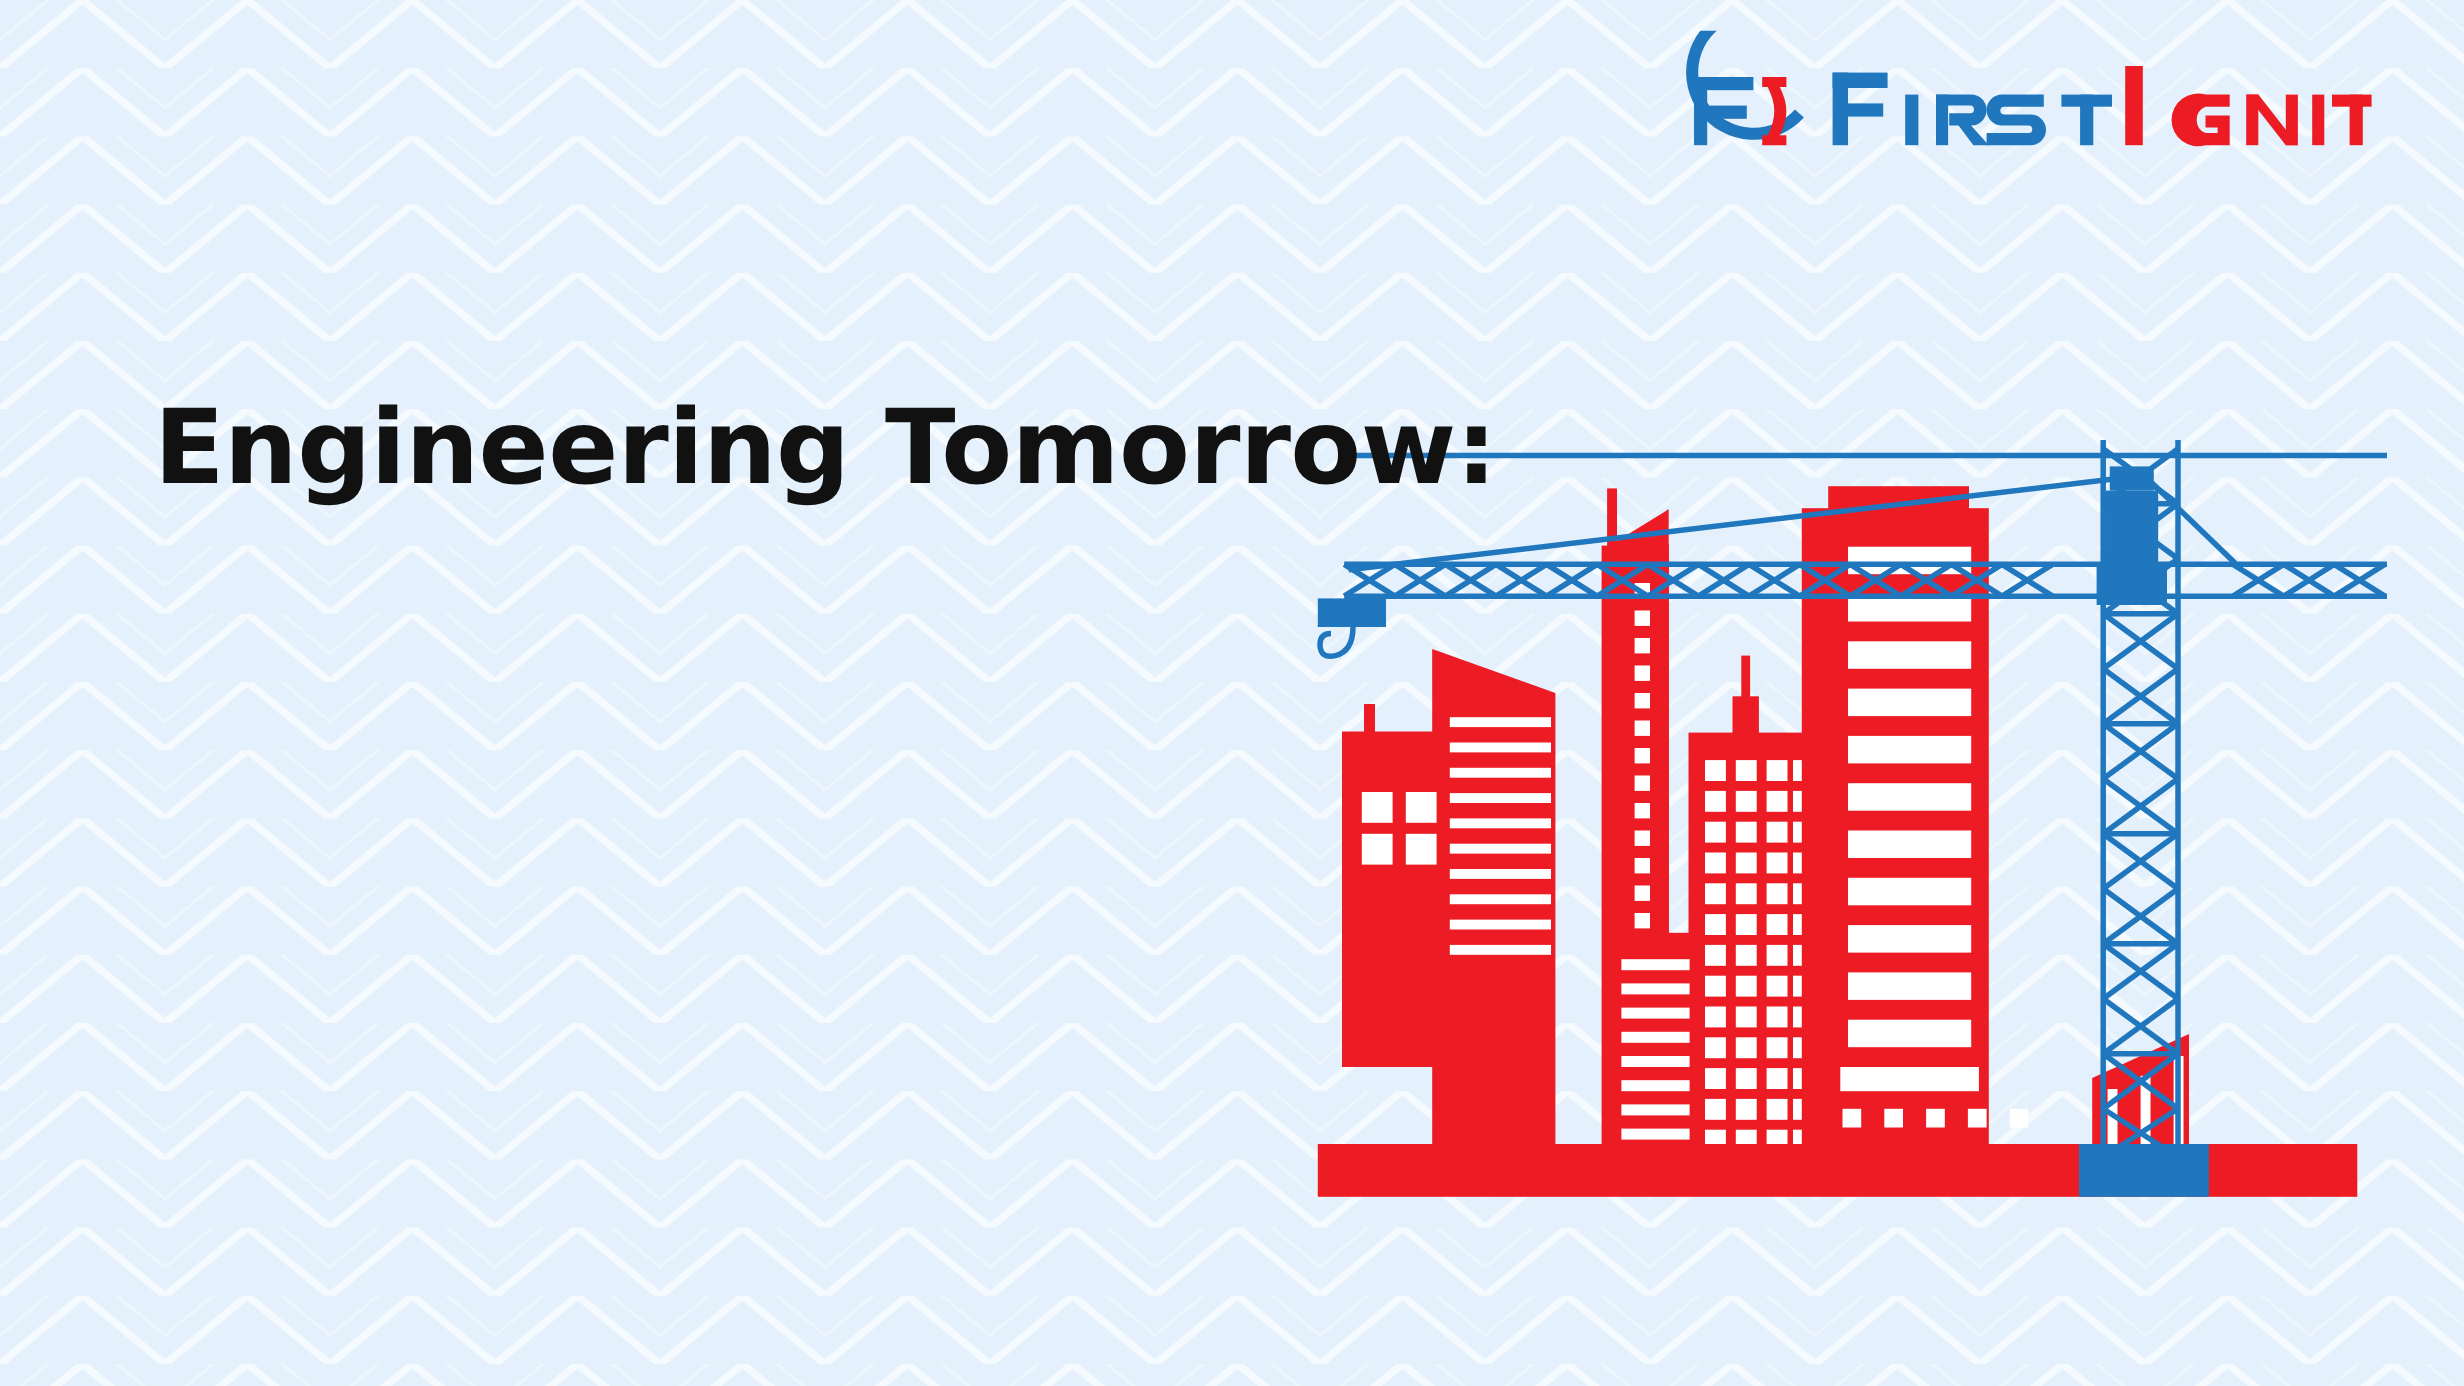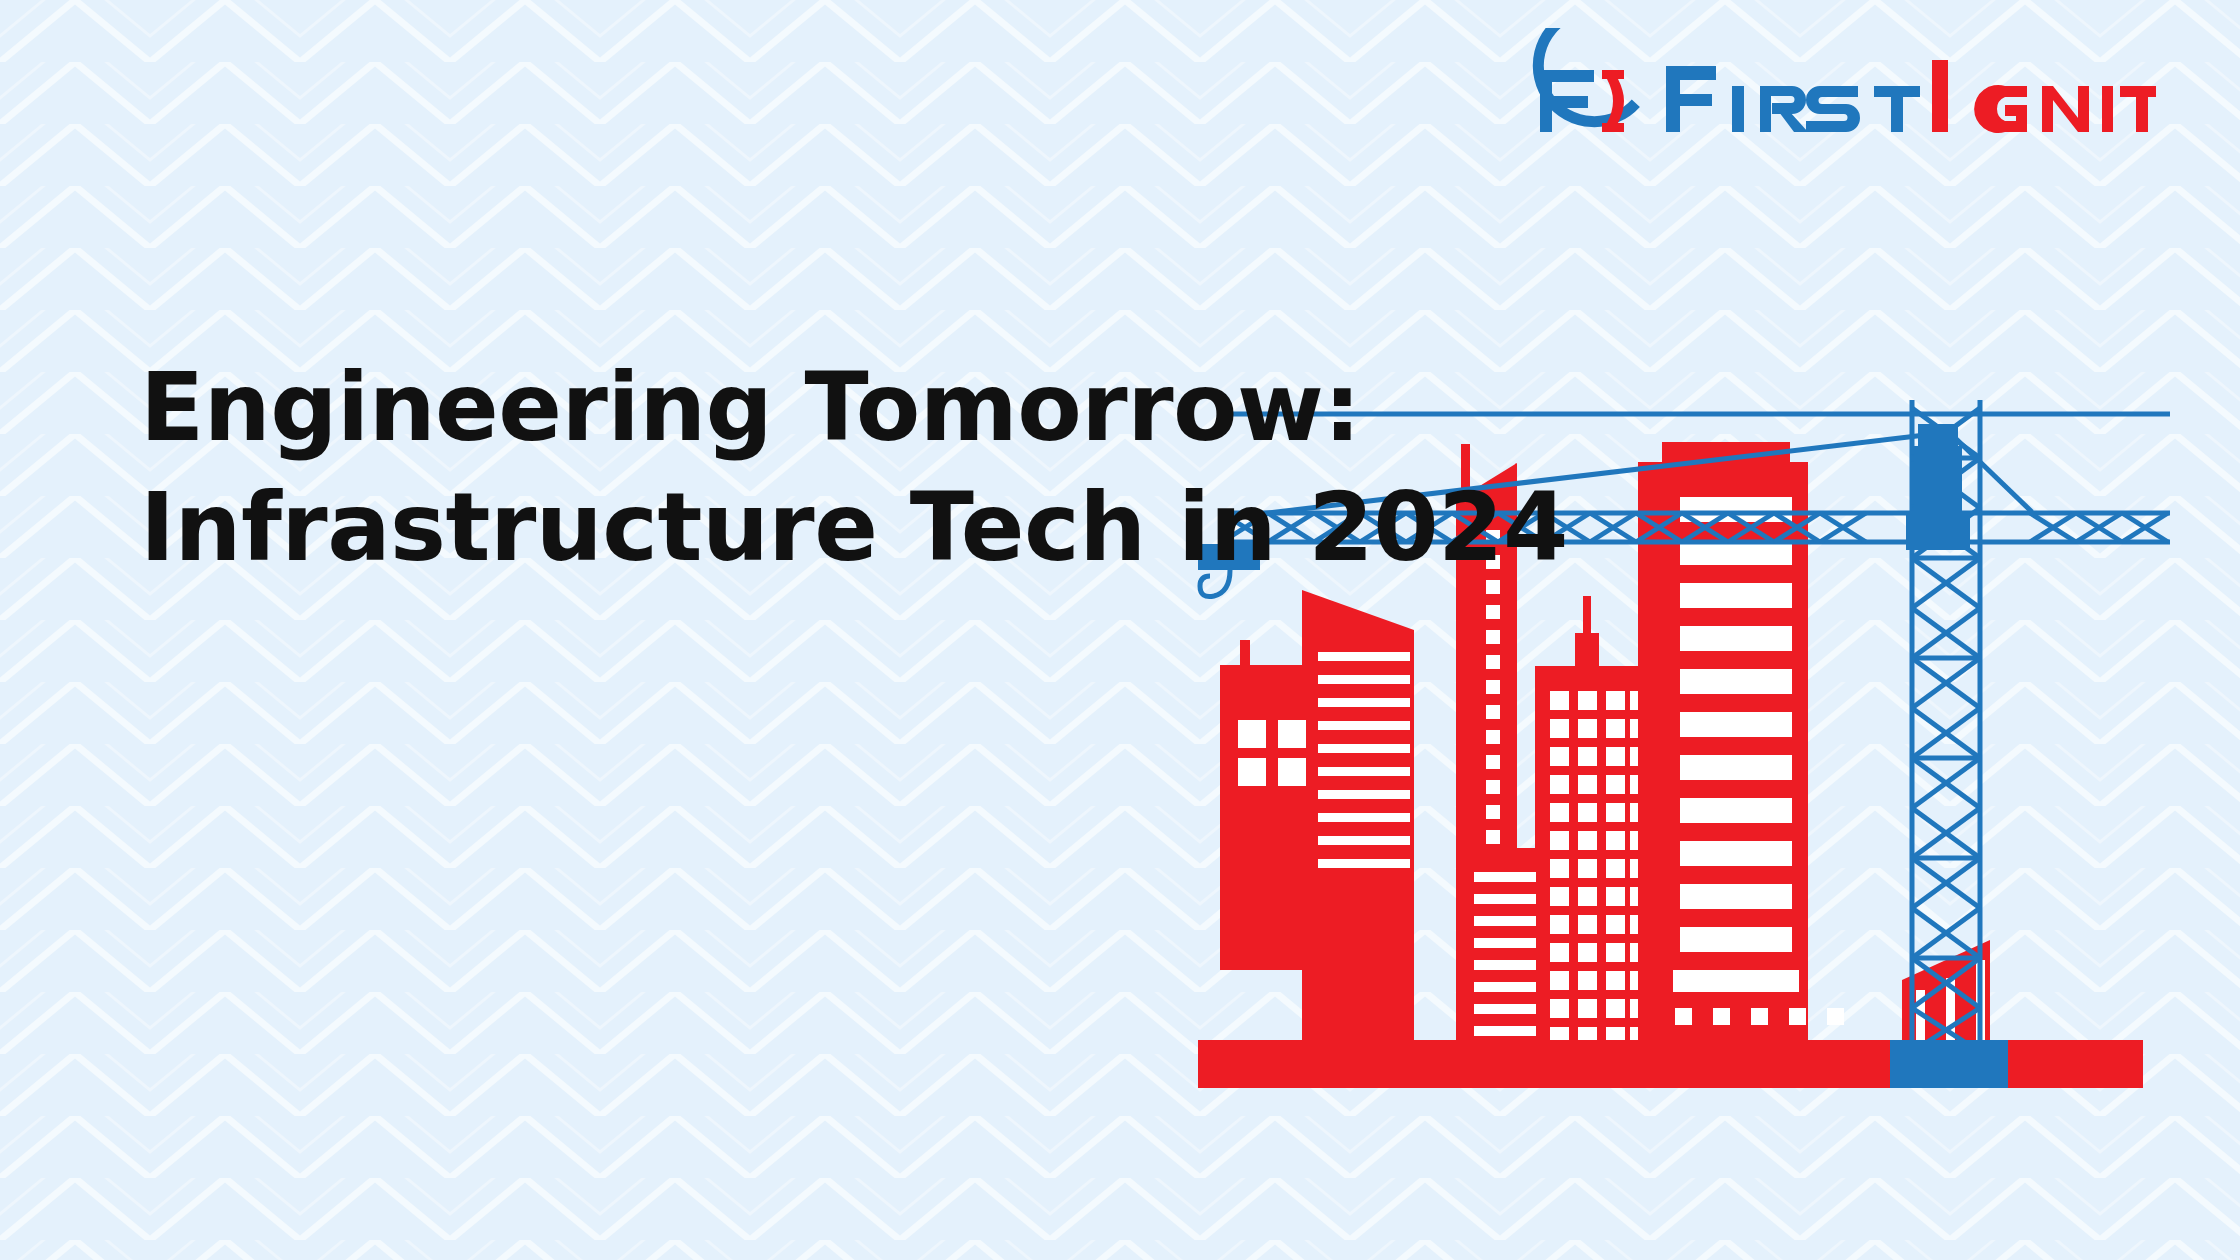--- a/index.html
+++ b/index.html
@@ -126,21 +126,20 @@
 
       <rect x="676" y="58" width="11" height="46"></rect>
       <rect x="676" y="58" width="42" height="11"></rect>
       <rect x="676" y="76" width="34" height="10"></rect>
       <rect x="676" y="93" width="42" height="11"></rect>
     </g>
   </svg>
 
   <div id="headline">
     <span class="line">Engineering Tomorrow:</span>
-    <span class="line">Infrastructure Tech in 2024</span>
   </div>
 
   <svg id="illustration" viewBox="0 0 980 700" xmlns="http://www.w3.org/2000/svg">
 
     <g>
       <polygon points="326,63 296,110 296,660 326,660" fill="#ed1c24"></polygon>
       <rect x="275" y="95" width="52" height="565" fill="#ed1c24"></rect>
       <rect x="269" y="52" width="58" height="608" fill="none"></rect>
       <polygon points="275,95 327,95 327,63 327,660 275,660" fill="#ed1c24"></polygon>
       <polygon points="275,95 327,63 327,660 275,660" fill="#ed1c24"></polygon>

